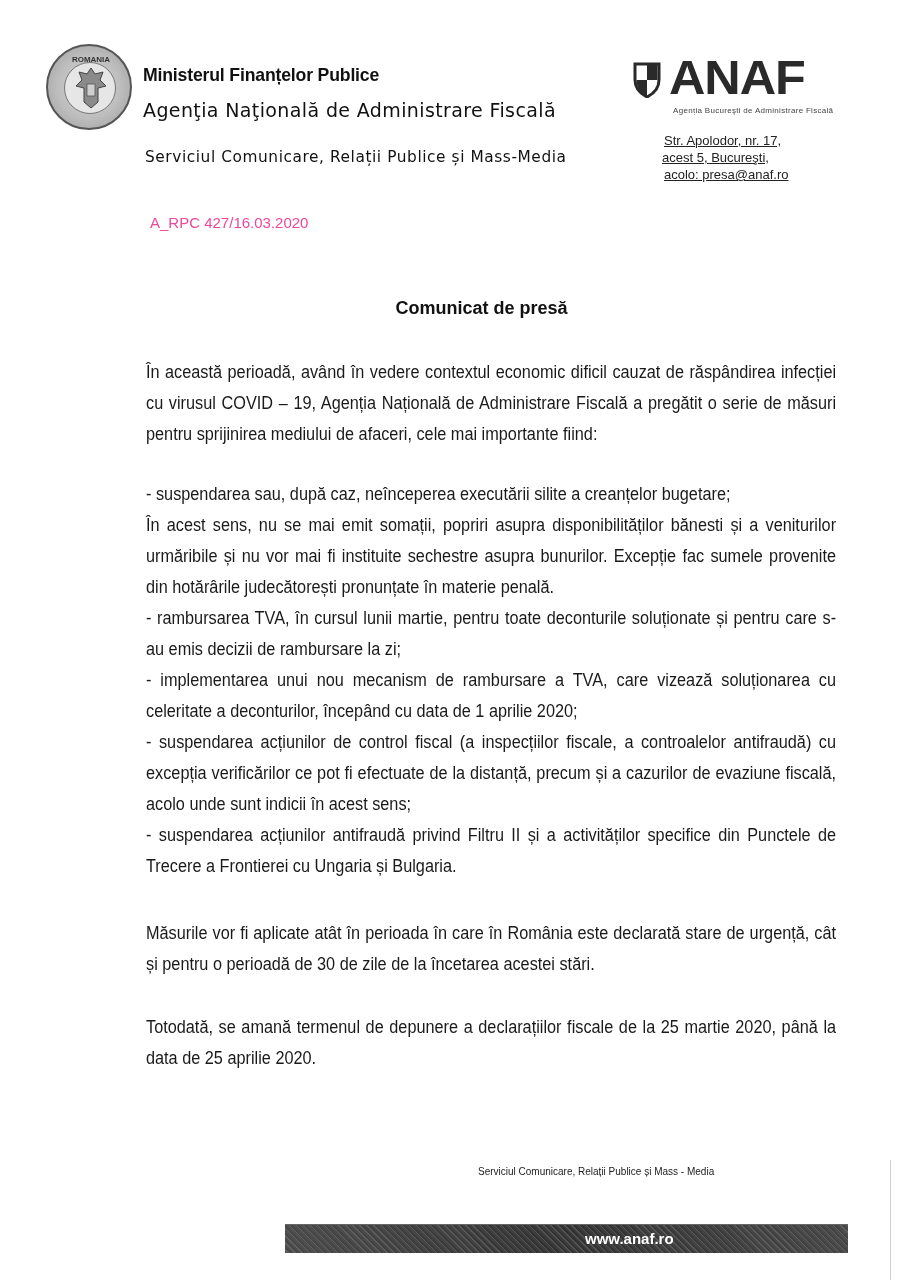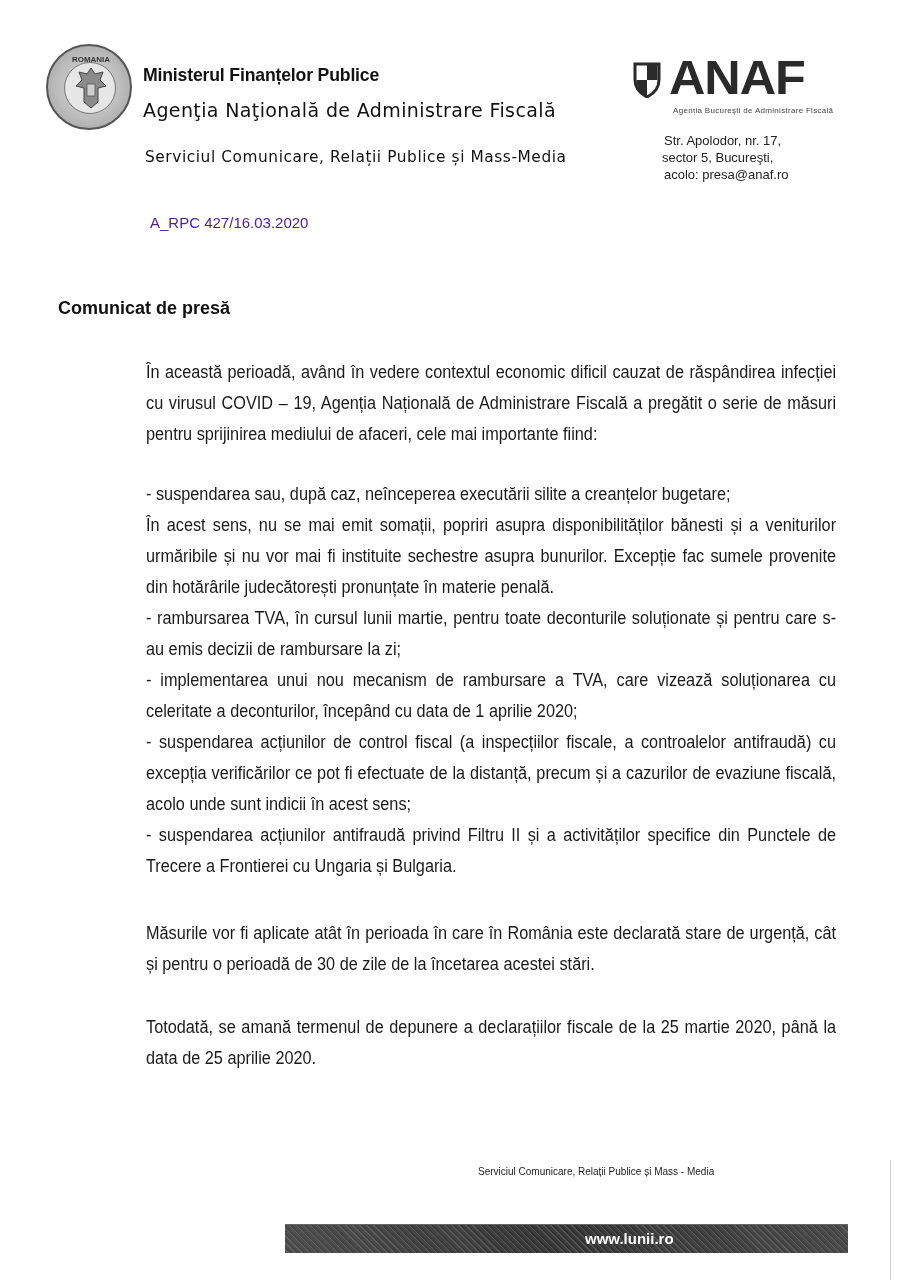--- a/index.html
+++ b/index.html
@@ -14,25 +14,25 @@
   .hdr1 { left: 143px; top: 64px; font-size: 19px; font-weight: bold; font-family: "Liberation Sans", sans-serif; letter-spacing: -0.2px; color: #111; transform: scaleX(0.93); transform-origin: left; }
   .hdr2 { left: 143px; top: 98px; font-size: 20px; font-family: "DejaVu Sans", sans-serif; color: #111; letter-spacing: 0.4px; transform: scaleX(0.95); transform-origin: left; }
   .hdr3 { left: 145px; top: 147px; font-size: 16px; font-family: "DejaVu Sans", sans-serif; color: #111; letter-spacing: 0.6px; transform: scaleX(0.96); transform-origin: left; }
 
   
   .anaf-logo { left: 633px; top: 60px; width: 230px; height: 50px; }
   .anaf-shield { left: 0; top: 2px; width: 28px; height: 36px; }
   .anaf-text { left: 36px; top: -6px; font-size: 48px; font-weight: bold; font-family: "Liberation Sans", sans-serif; color: #2a2a2a; letter-spacing: -1px; transform: scaleX(1.05); transform-origin: left; line-height: 1; }
   .anaf-sub { left: 40px; top: 46px; font-size: 8px; color: #444; letter-spacing: 0.3px; white-space: nowrap; }
 
-  .addr { left: 664px; top: 132px; font-size: 13px; line-height: 17px; color: #222; }
+  .addr { left: 664px; top: 132px; font-size: 13px; line-height: 17px; color: #222; text-decoration: underline; }
   .addr div { white-space: nowrap; }
 
-  .refno { left: 150px; top: 214px; font-size: 15px; color: #4c1d95; }
-  .title { left: 0; width: 905px; text-align: left; top: 298px; font-size: 18px; font-weight: bold; color: #111; padding-left: 58px; box-sizing: border-box; }
+  .refno { left: 150px; top: 214px; font-size: 15px; color: #ec4899; }
+  .title { left: 0; width: 905px; text-align: center; top: 298px; font-size: 18px; font-weight: bold; color: #111; padding-left: 58px; box-sizing: border-box; }
 
   .body-text { left: 146px; width: 690px; font-size: 17.5px; color: #1a1a1a; line-height: 31px; font-family: "Liberation Sans", sans-serif; transform: scaleX(0.93); transform-origin: left; }
   .body-text p { margin: 0; text-align: justify; }
   .p1 { top: 357px; width: 742px; }
   .p2 { top: 479px; width: 742px; }
   .p3 { top: 918px; width: 742px; }
   .p4 { top: 1012px; width: 742px; }
 
   .sig { left: 478px; top: 1166px; font-size: 10px; color: #222; white-space: nowrap; }
 
@@ -63,21 +63,21 @@
     <path d="M2 2 H26 V18 C26 27 20 32 14 35 C8 32 2 27 2 18 Z" fill="#ffffff" stroke="#2a2a2a" stroke-width="3"></path>
     <path d="M14 3 V34 C8 31 3.5 26 3.5 18 H14 Z" fill="#2a2a2a"></path>
     <path d="M14 3 H24.5 V18 H14 Z" fill="#2a2a2a"></path>
   </svg>
   <div class="abs anaf-text">ANAF</div>
   <div class="abs anaf-sub">Agenția Bucureşti de Administrare Fiscală</div>
 </div>
 
 <div class="abs addr">
   <div>Str. Apolodor, nr. 17,</div>
-  <div style="padding-left:-2px;margin-left:-2px;">sector  5, Bucureşti,</div>
+  <div style="padding-left:-2px;margin-left:-2px;">acest  5, Bucureşti,</div>
   <div>acolo: presa@anaf.ro</div>
 </div>
 
 <div class="abs refno">A_RPC 427/16.03.2020</div>
 <div class="abs title">Comunicat de presă</div>
 
 <div class="abs body-text p1">
   <p>În această perioadă, având în vedere contextul economic dificil cauzat de răspândirea infecției cu virusul COVID – 19, Agenția Națională de Administrare Fiscală a pregătit o serie de măsuri pentru sprijinirea mediului de afaceri, cele mai importante fiind:</p>
 </div>
 
@@ -94,16 +94,16 @@
   <p>Măsurile vor fi aplicate atât în perioada în care în România este declarată stare de urgență,  cât și pentru o perioadă de 30 de zile de la încetarea acestei stări.</p>
 </div>
 
 <div class="abs body-text p4">
   <p>Totodată, se amană termenul de depunere a declarațiilor fiscale de la 25 martie 2020, până la data de 25 aprilie 2020.</p>
 </div>
 
 <div class="abs sig">Serviciul Comunicare, Relații Publice și Mass - Media</div>
 
 <div class="abs footer-bar">
-  <span class="footer-url">www.lunii.ro</span>
+  <span class="footer-url">www.anaf.ro</span>
 </div>
 
 <div class="abs edge-line"></div>
 
 </body></html>

